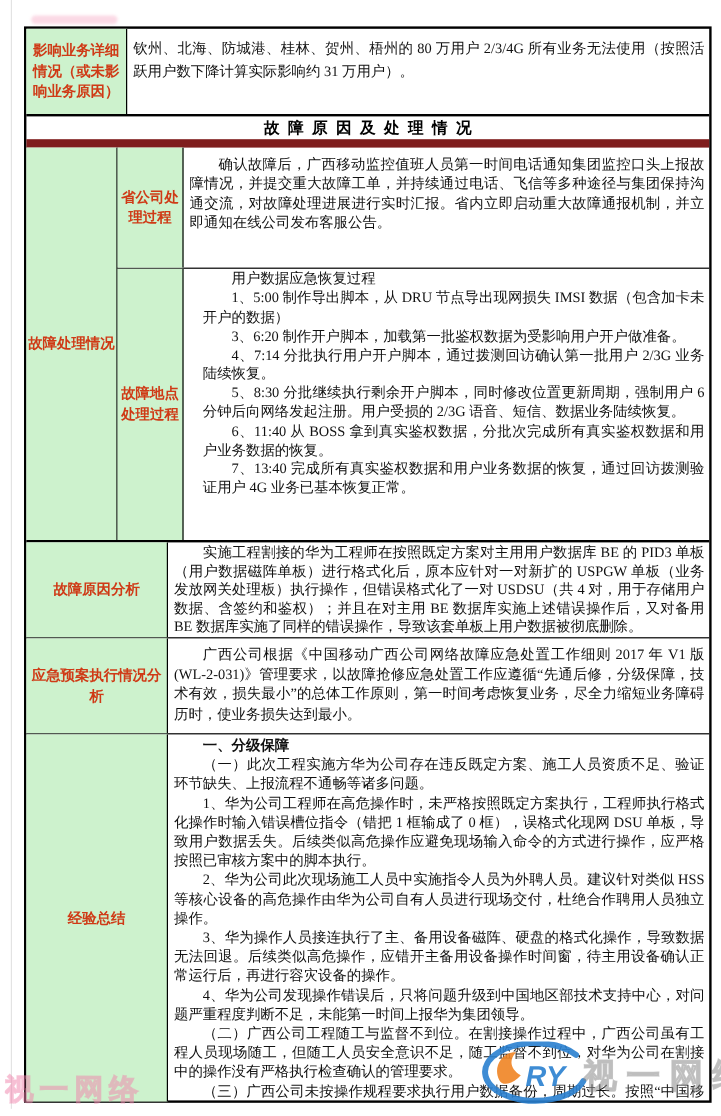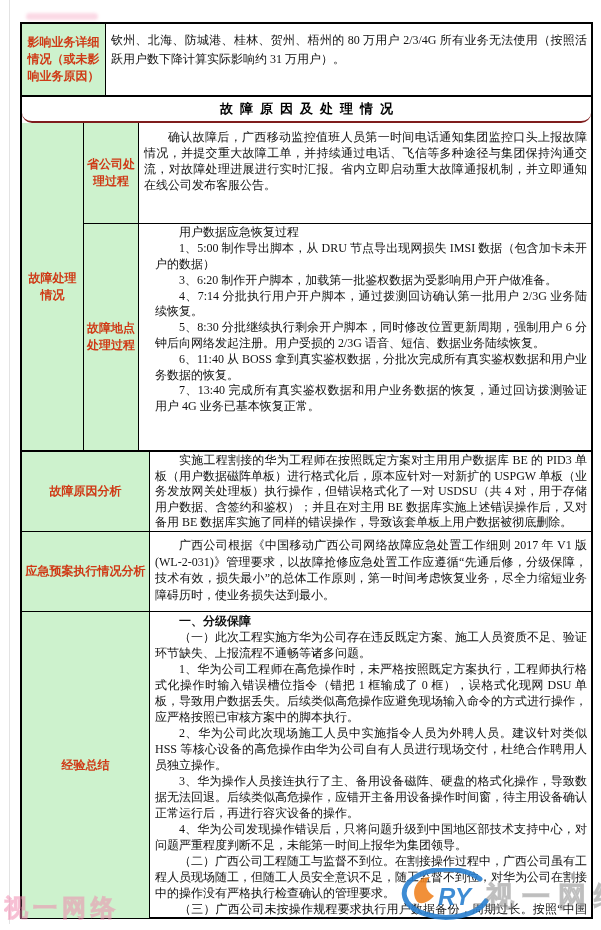--- a/index.html
+++ b/index.html
@@ -26,35 +26,35 @@
     font-size:12px; line-height:17px; border-right:1px solid #000; padding:0 1px;
   }
   .content-cell { flex:1; font-size:12px; color:#111; overflow:hidden; padding:2px 4px 0 5px; }
   .para { margin:0; text-indent:2em; text-align:justify; }
   .para.bold { font-weight:bold; }
 
   .impact-row { height:73px; border-bottom:2px solid #000; }
   .impact-label { width:84px; }
   .impact-content { line-height:19px; padding-top:7px; text-align:justify; }
 
-  .header-row { height:26px; border-bottom:2px solid #7f1d1d; align-items:center;border-radius:10px; }
+  .header-row { height:26px; border-bottom:7px solid #7f1d1d; align-items:flex-end; }
   .header-text { width:100%; text-align:center; font-weight:bold; font-size:13px;
     letter-spacing:7px; text-indent:7px; color:#000; }
 
   .handling-row { height:329px; border-bottom:2px solid #000; }
-  .col1 { width:62px; }
+  .col1 { width:76px; }
   .col2 { width:55px; }
   .handling-right { flex:1; display:flex; flex-direction:column; }
   .subrow { display:flex; box-sizing:border-box; }
   .province-row { height:102px; border-bottom:1px solid #000; }
   .province-content { line-height:16px; padding-top:6px; }
   .site-row { height:227px; }
   .site-content { line-height:15.8px; padding-top:1px;padding-left:16px; }
 
-  .merged-label { width:128px; }
+  .merged-label { width:118px; }
   .cause-row { height:80px; border-bottom:1px solid #000; }
   .cause-content { line-height:15.5px; padding-top:1px; }
   .emergency-row { height:80px; border-bottom:1px solid #000; }
   .emergency-content { line-height:16.5px; padding-top:5px; }
   .summary-row { height:306px; }
   .summary-content { line-height:16px; padding-top:1px; }
 
   .wm-logo { position:absolute; left:398px; top:868px; width:104px; height:58px; opacity:0.9; }
   .wm-text {
     position:absolute; left:486px; top:878px; width:120px; overflow:hidden;

